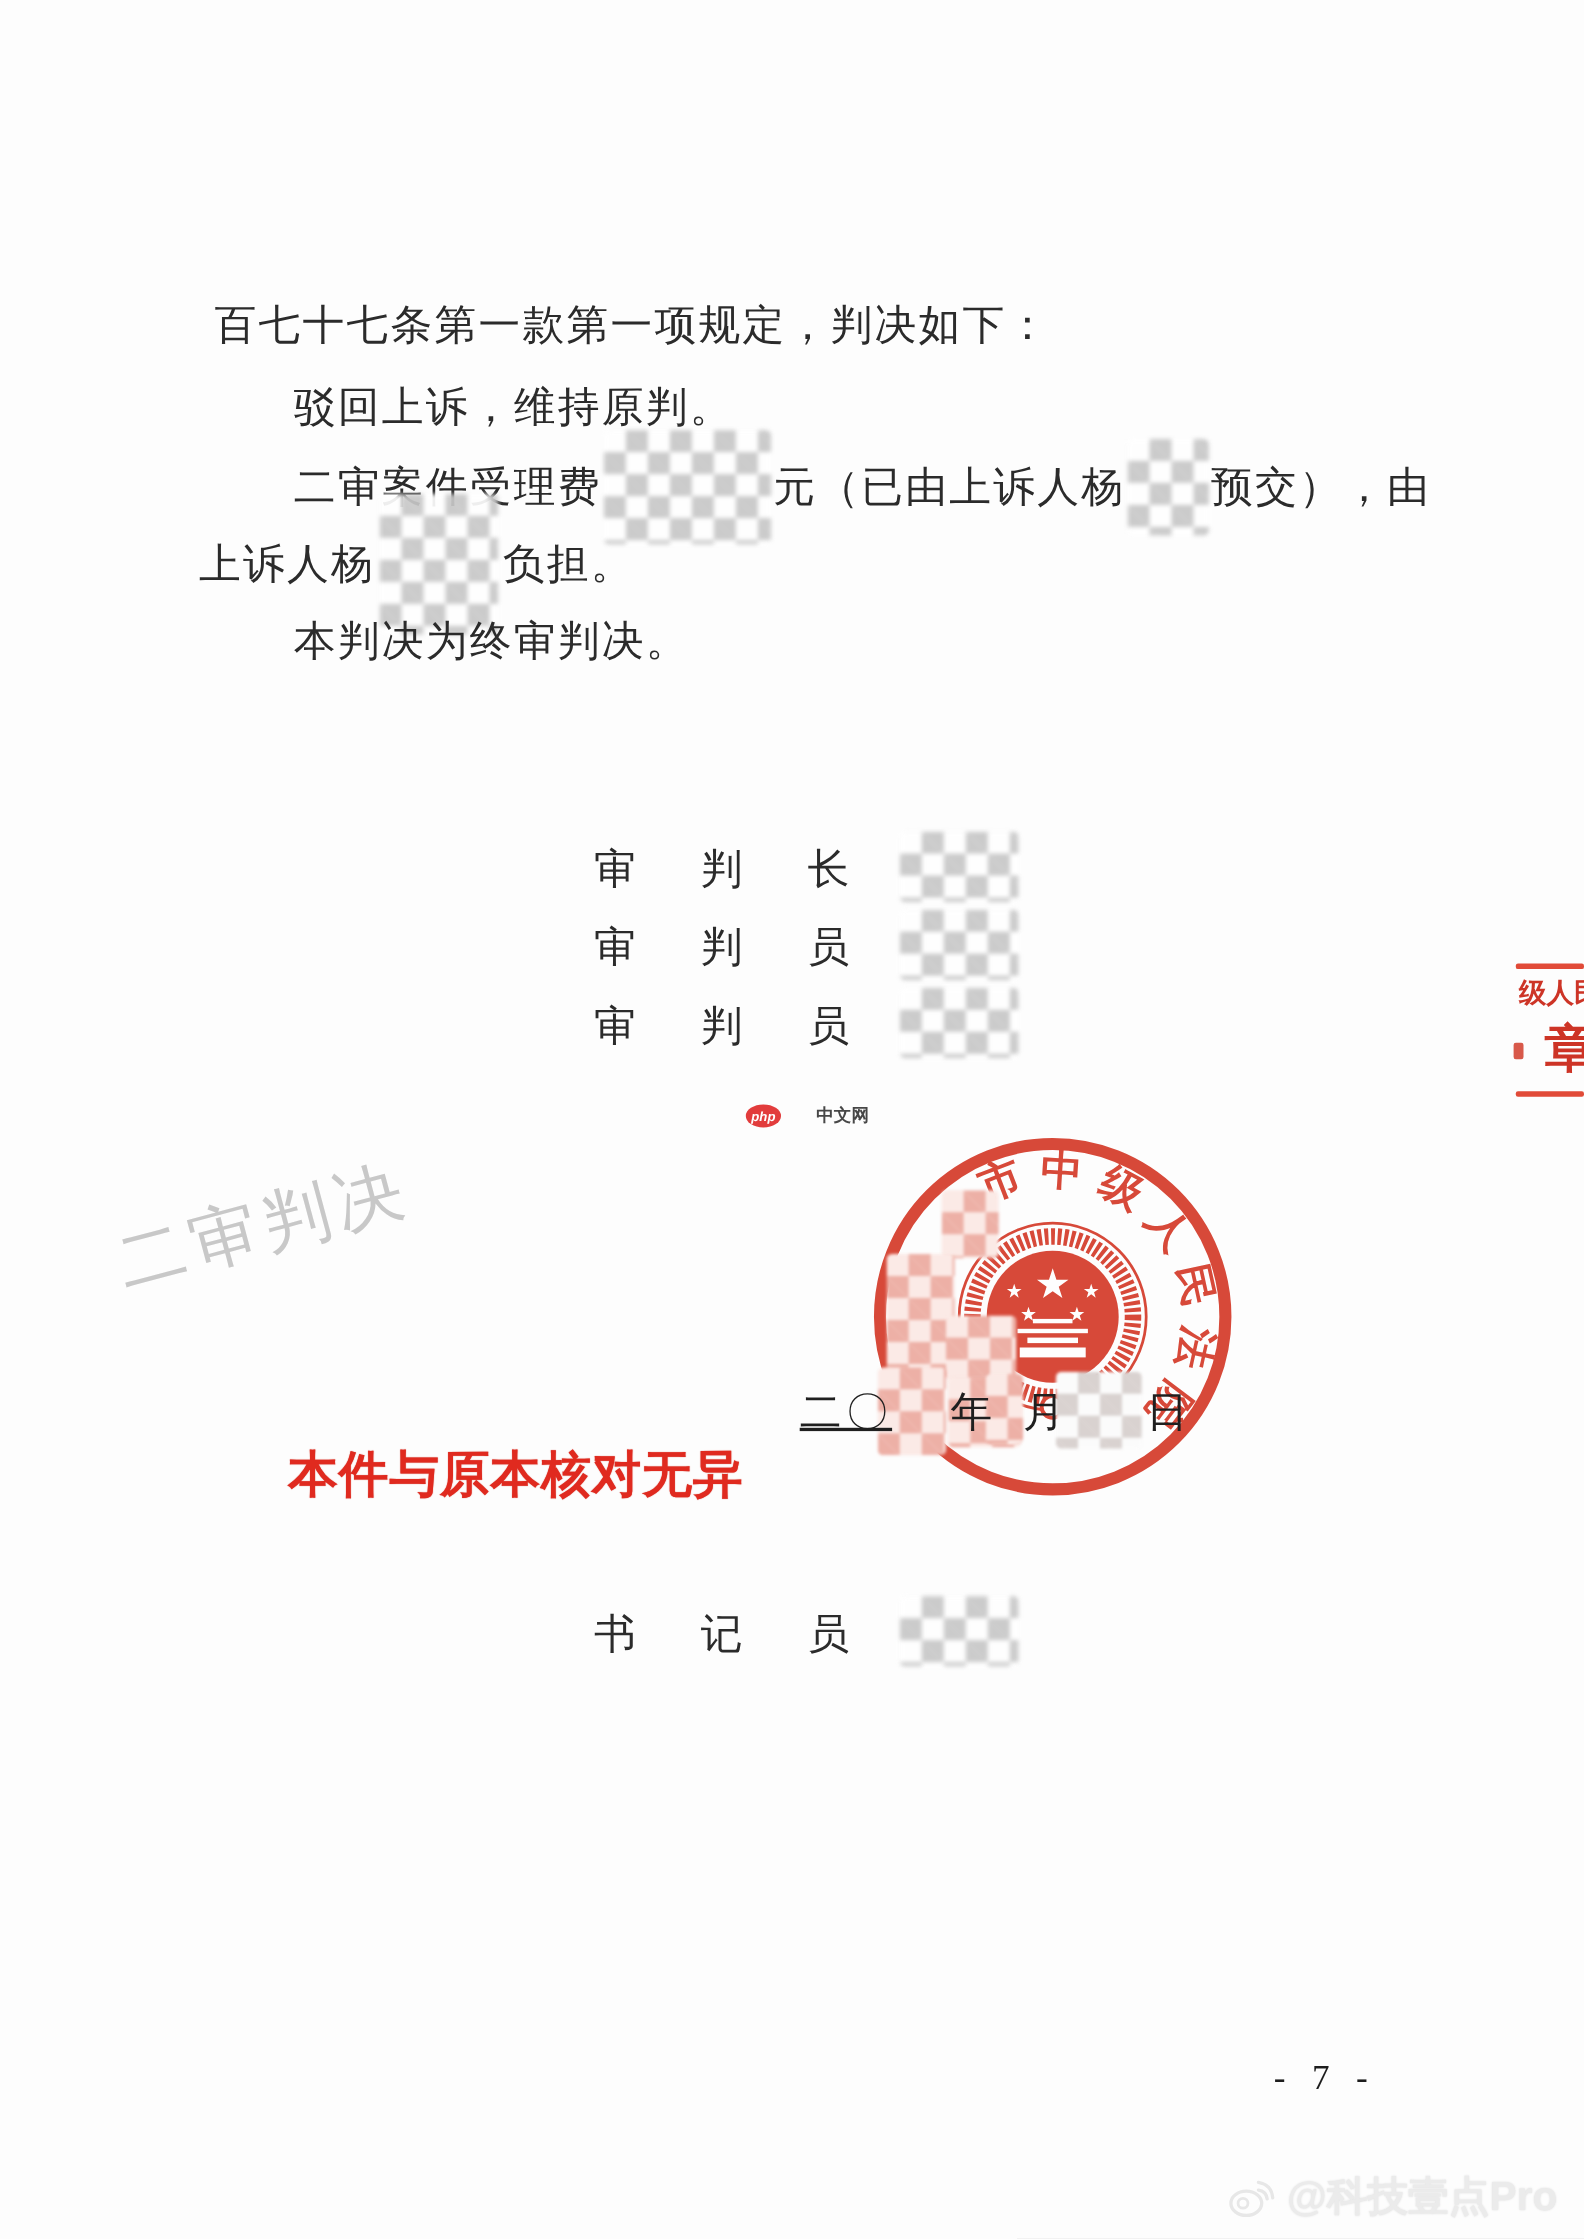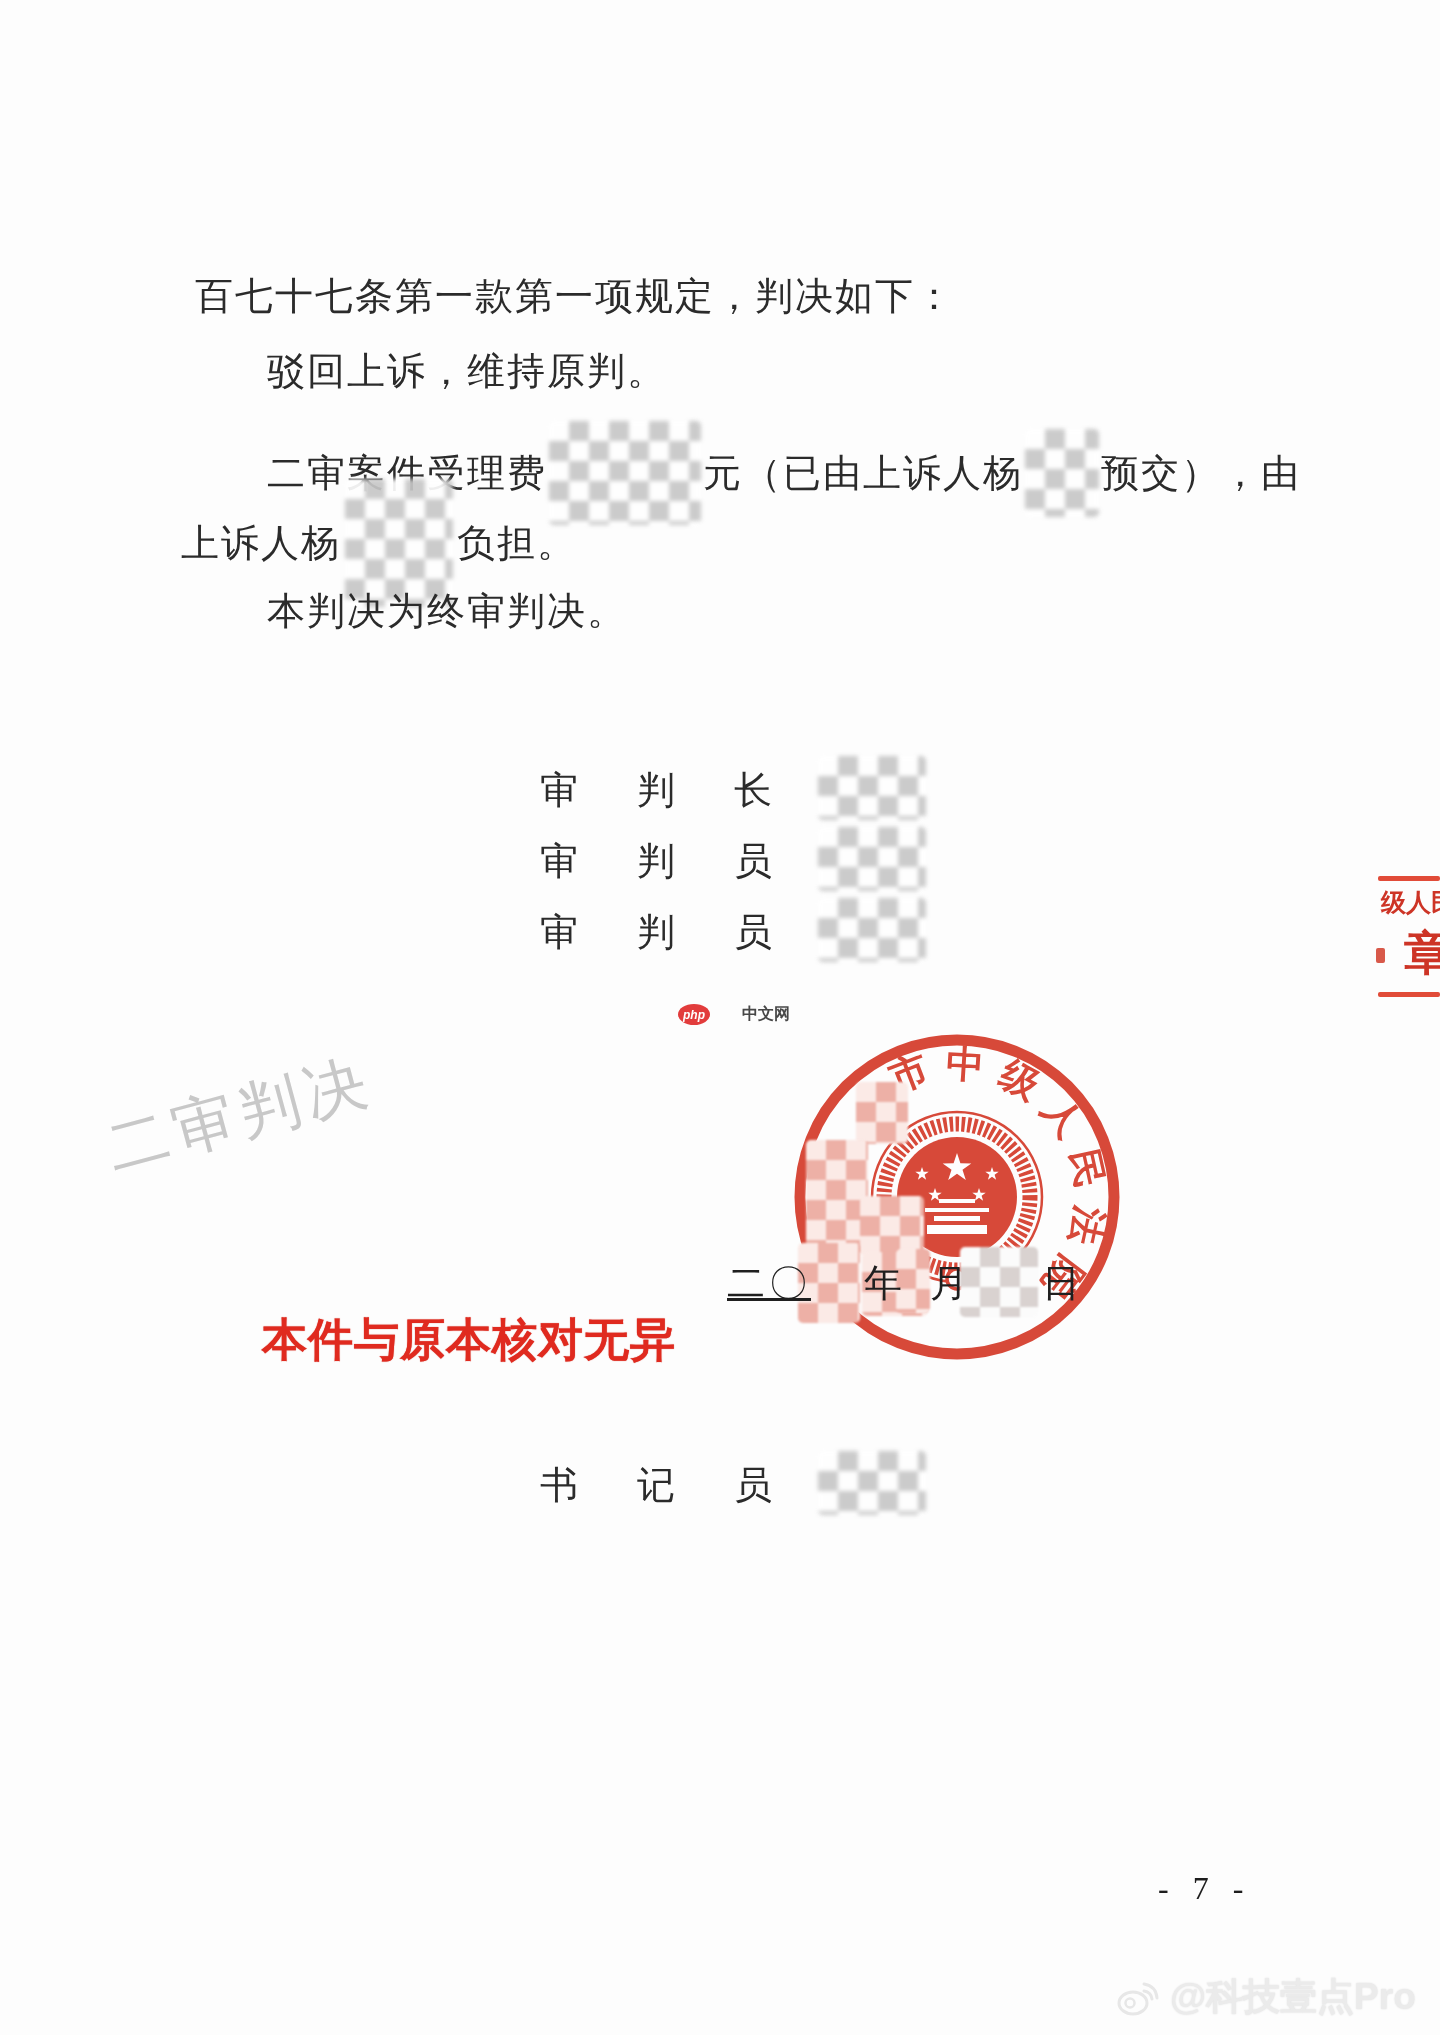--- a/index.html
+++ b/index.html
@@ -13,21 +13,21 @@
     color:#262626;
   }
   .abs{position:absolute;}
   .bodyline{
     font-size:38px;
     letter-spacing:2px;
     line-height:46px;
     white-space:nowrap;
     color:#2b2b2b;
   }
-  .lineflex{display:flex;align-items:center;height:46px;margin-top:30px;}
+  .lineflex{display:flex;align-items:center;height:46px;}
   
   .mosaic{
     background-color:#ffffff;
     background-image:
       linear-gradient(45deg,#c7c7c7 25%,transparent 25%,transparent 75%,#c7c7c7 75%,#c7c7c7),
       linear-gradient(45deg,#c7c7c7 25%,transparent 25%,transparent 75%,#c7c7c7 75%,#c7c7c7);
     background-size:40px 40px;
     background-position:0 0,20px 20px;
     filter:blur(1.3px);
     border-radius:5px;
@@ -102,21 +102,21 @@
     <span class="mosaic soft" style="width:74px;height:88px;margin:-21px 2px;"></span>
     <span class="bodyline">预交），由</span>
   </div>
 
   <div class="abs lineflex" style="left:181px;top:490px;">
     <span class="bodyline">上诉人杨</span>
     <span class="mosaic soft" style="width:108px;height:128px;margin:-41px 4px;"></span>
     <span class="bodyline">负担。</span>
   </div>
 
-  <div class="abs bodyline" style="left:267px;top:588px;">本判决为终审判决。</div>
+  <div class="abs bodyline" style="left:267px;top:560px;">本判决为终审判决。</div>
 
   <div class="sigrow" style="top:765px;">
     <span>审</span>
     <span>判</span>
     <span>长</span>
   </div>
   <div class="sigmosaic mosaic soft" style="top:756px;"></div>
 
   <div class="sigrow" style="top:836px;">
     <span>审</span>

